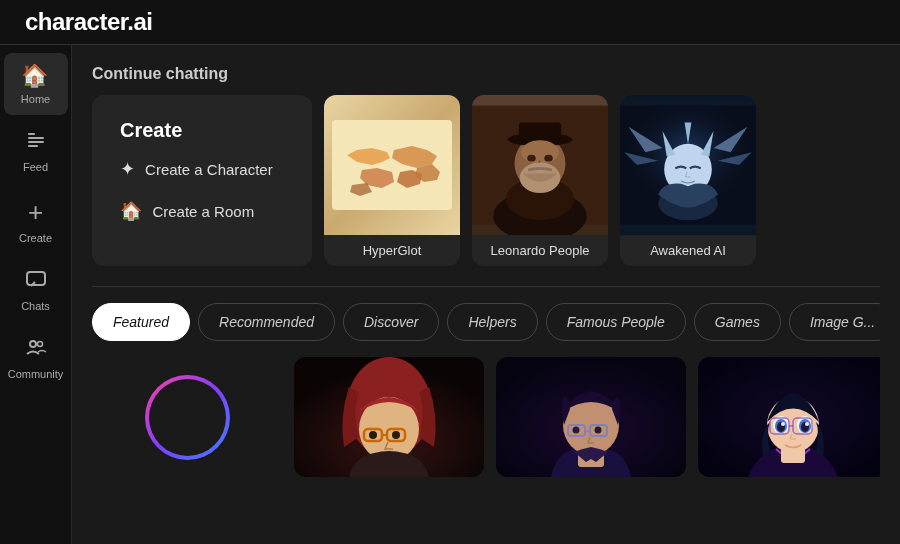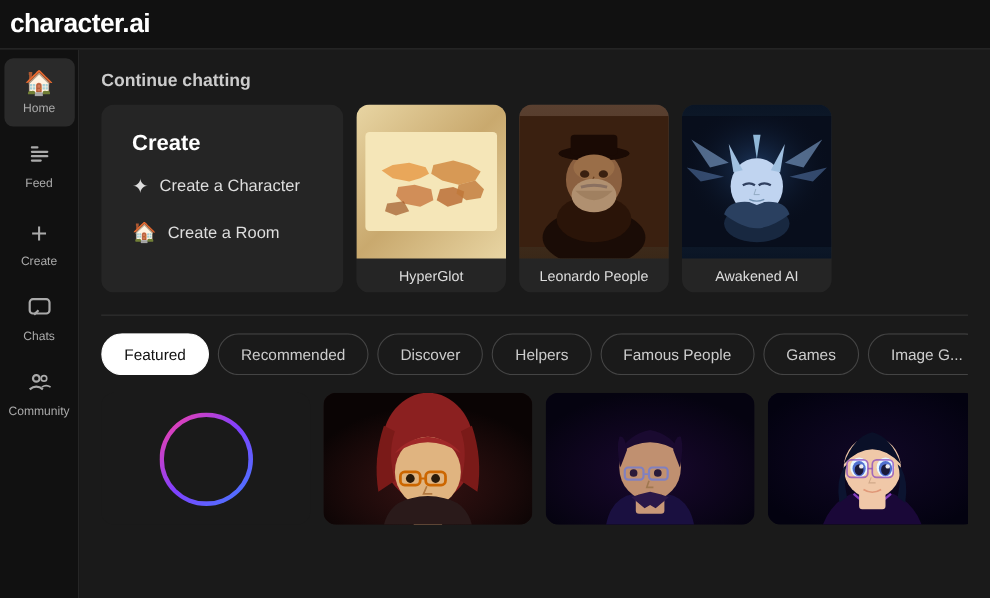--- a/index.html
+++ b/index.html
@@ -13,21 +13,21 @@
       display: flex;
       flex-direction: column;
     }
 
     
     .header {
       height: 45px;
       background: #111;
       display: flex;
       align-items: center;
-      padding: 0 9px;
+      padding: 0 25px;
       border-bottom: 1px solid #333;
       flex-shrink: 0;
     }
     .header-logo {
       font-size: 24px;
       font-weight: 700;
       color: #fff;
       letter-spacing: -0.5px;
     }
 
@@ -192,20 +192,21 @@
     .tab-btn {
       padding: 10px 20px;
       border-radius: 20px;
       border: 1px solid #444;
       background: transparent;
       color: #ccc;
       font-size: 14px;
       cursor: pointer;
       white-space: nowrap;
       transition: all 0.2s;
+      font-style: italic;
     }
     .tab-btn.active {
       background: #fff;
       color: #111;
       border-color: #fff;
       font-weight: 500;
     }
 
     
     .featured-cards-row {

